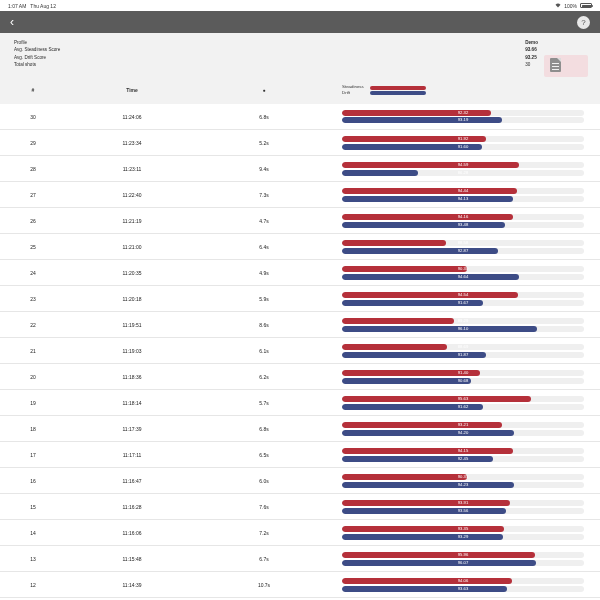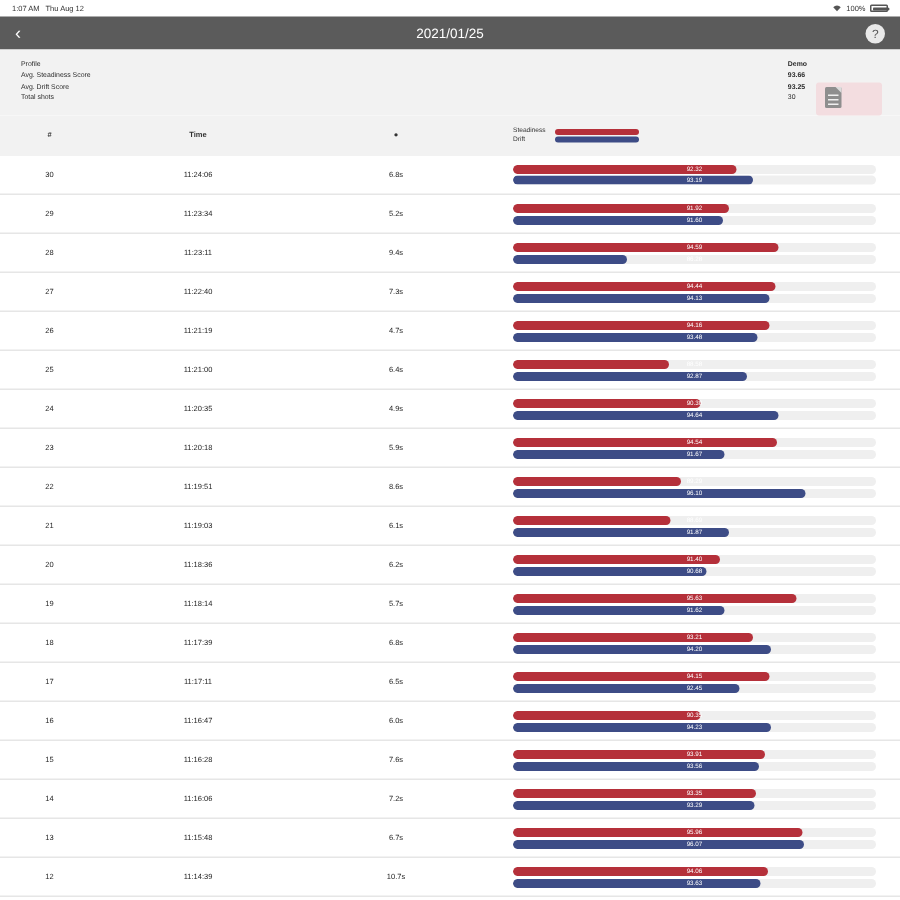--- a/index.html
+++ b/index.html
@@ -171,21 +171,20 @@
       </span>
       <span>100%</span>
       <span class="battery">
           <span class="battery-fill"></span>
         </span>
     </div>
   </div>
 
   <div class="nav-bar">
     <div class="back-btn">‹</div>
-    <div class="nav-title">2021/01/25</div>
     <div class="help-btn">?</div>
   </div>
 
   <div class="summary">
     <div class="summary-left">
       <span class="row-label">Profile</span>
       <span class="row-label">Avg. Steadiness Score</span>
       <span class="row-label">Avg. Drift Score</span>
       <span class="row-label">Total shots</span>
     </div>

